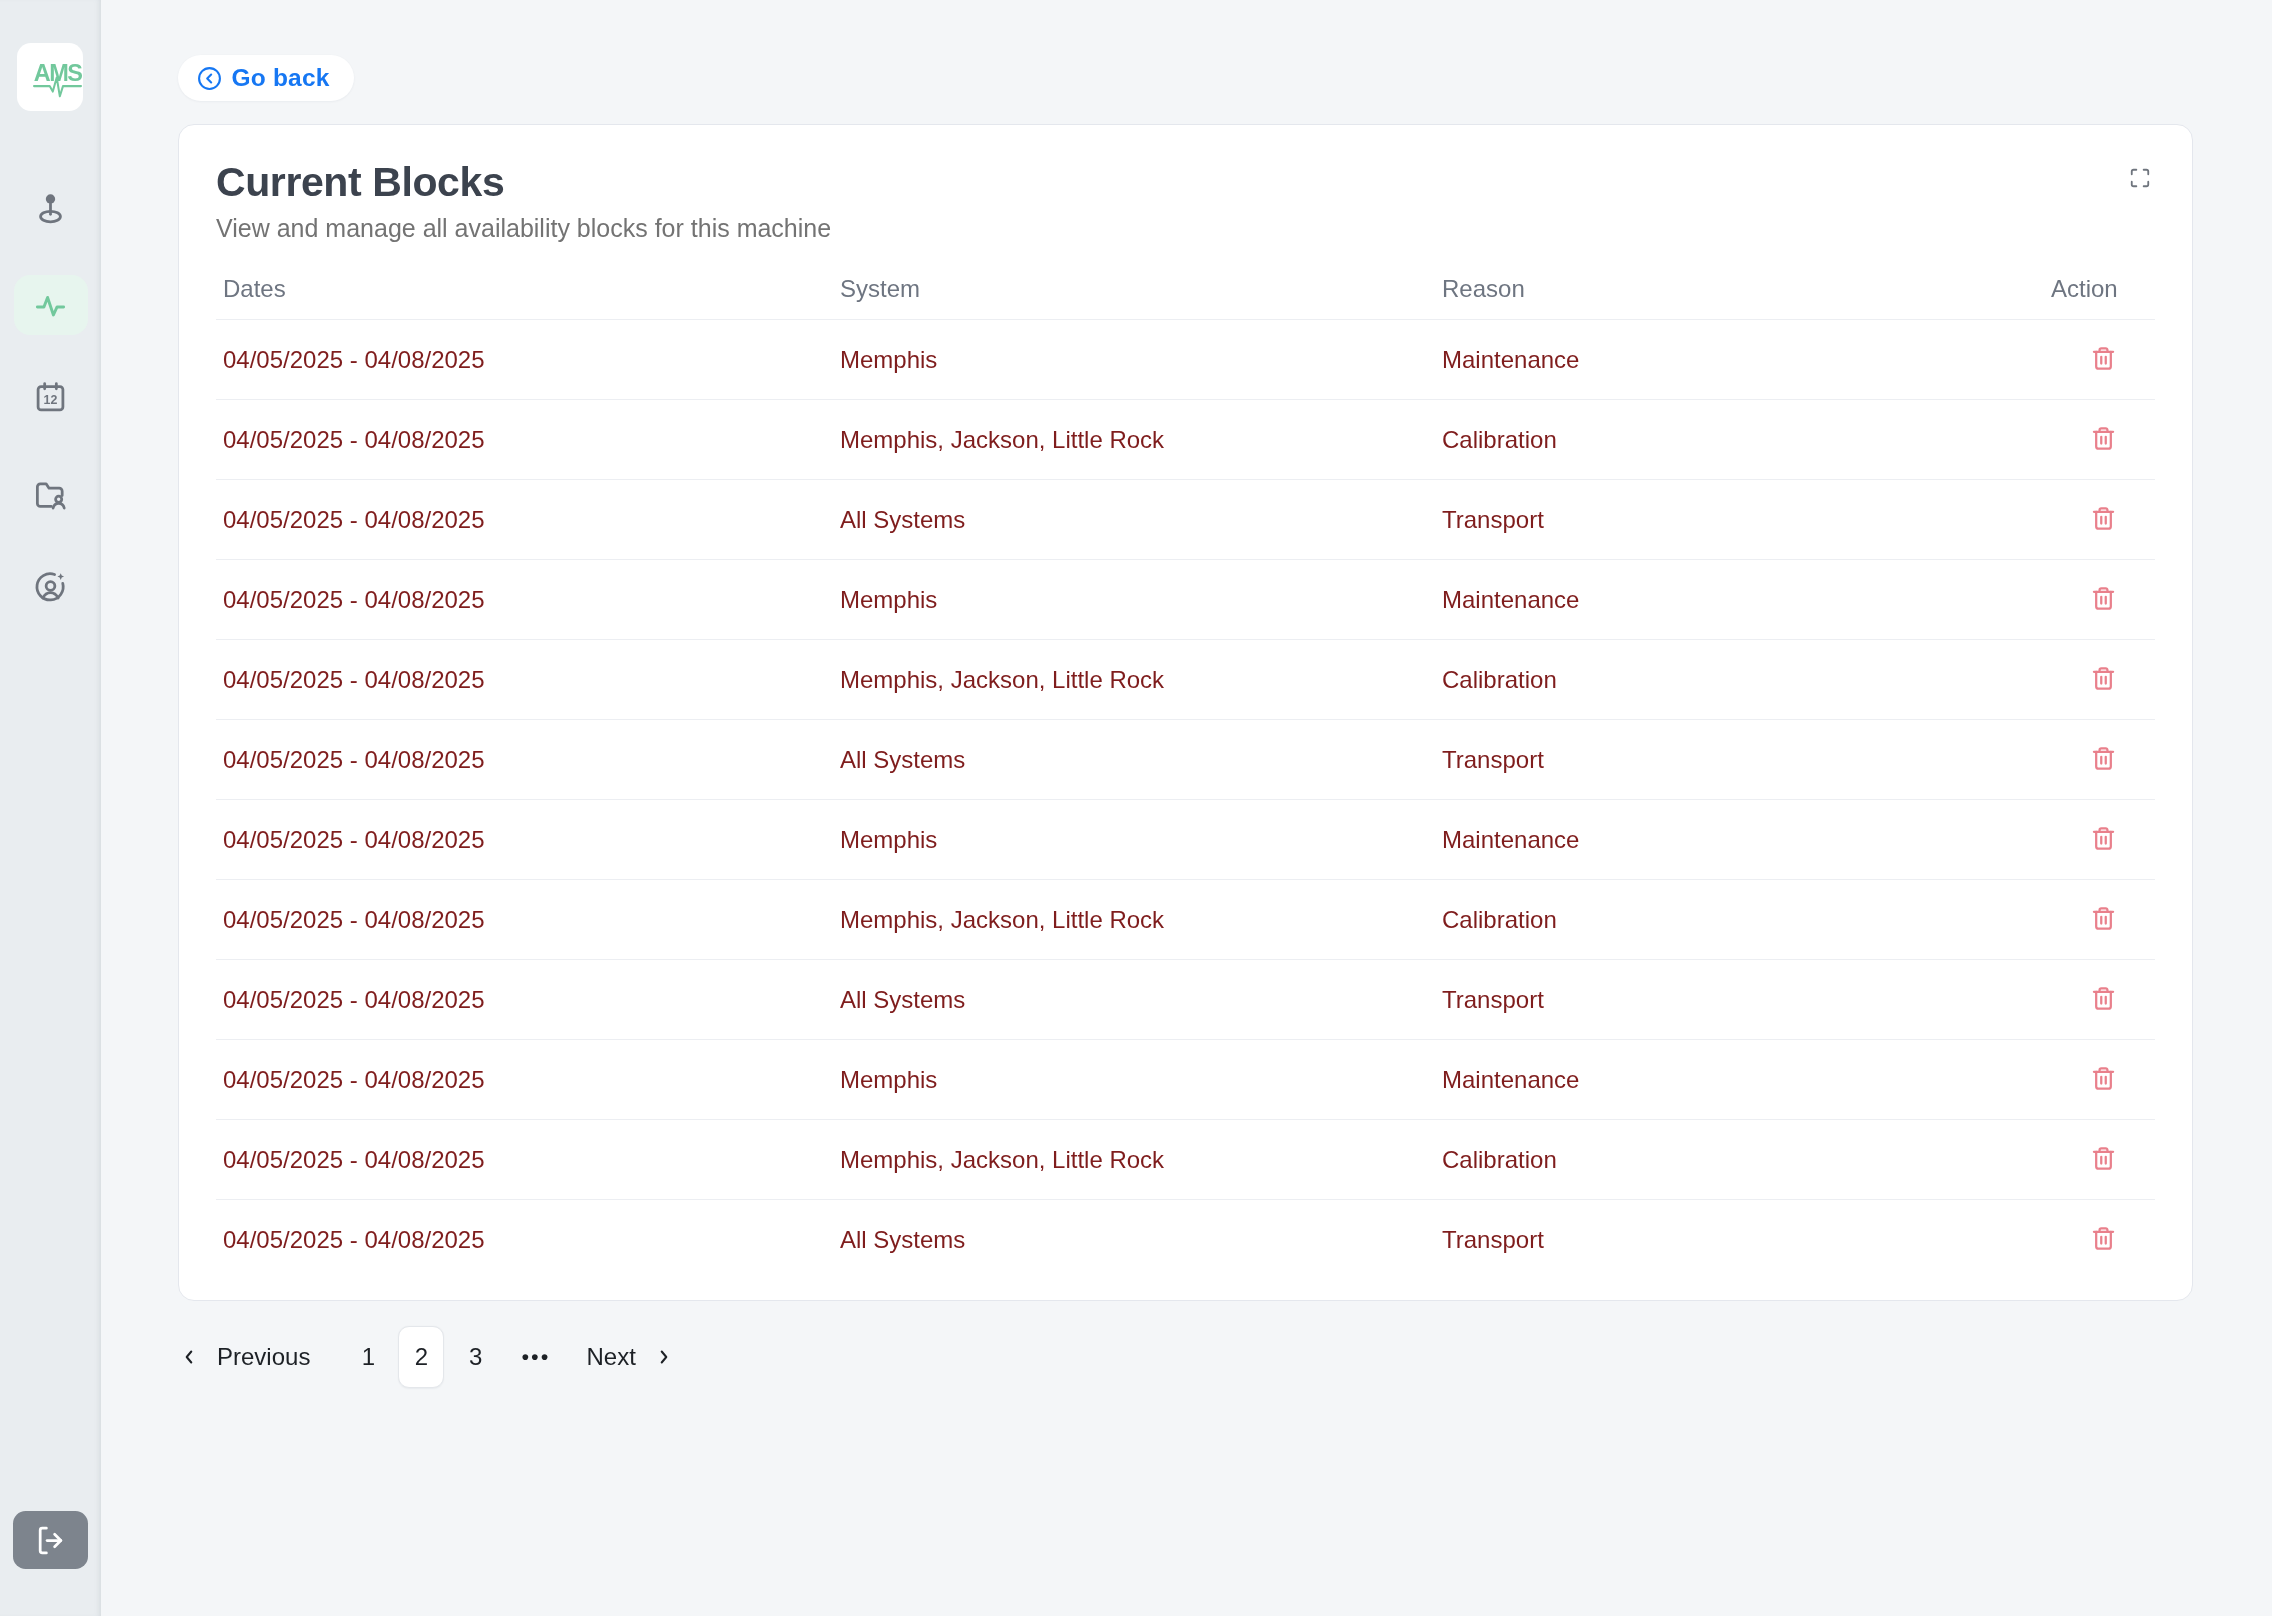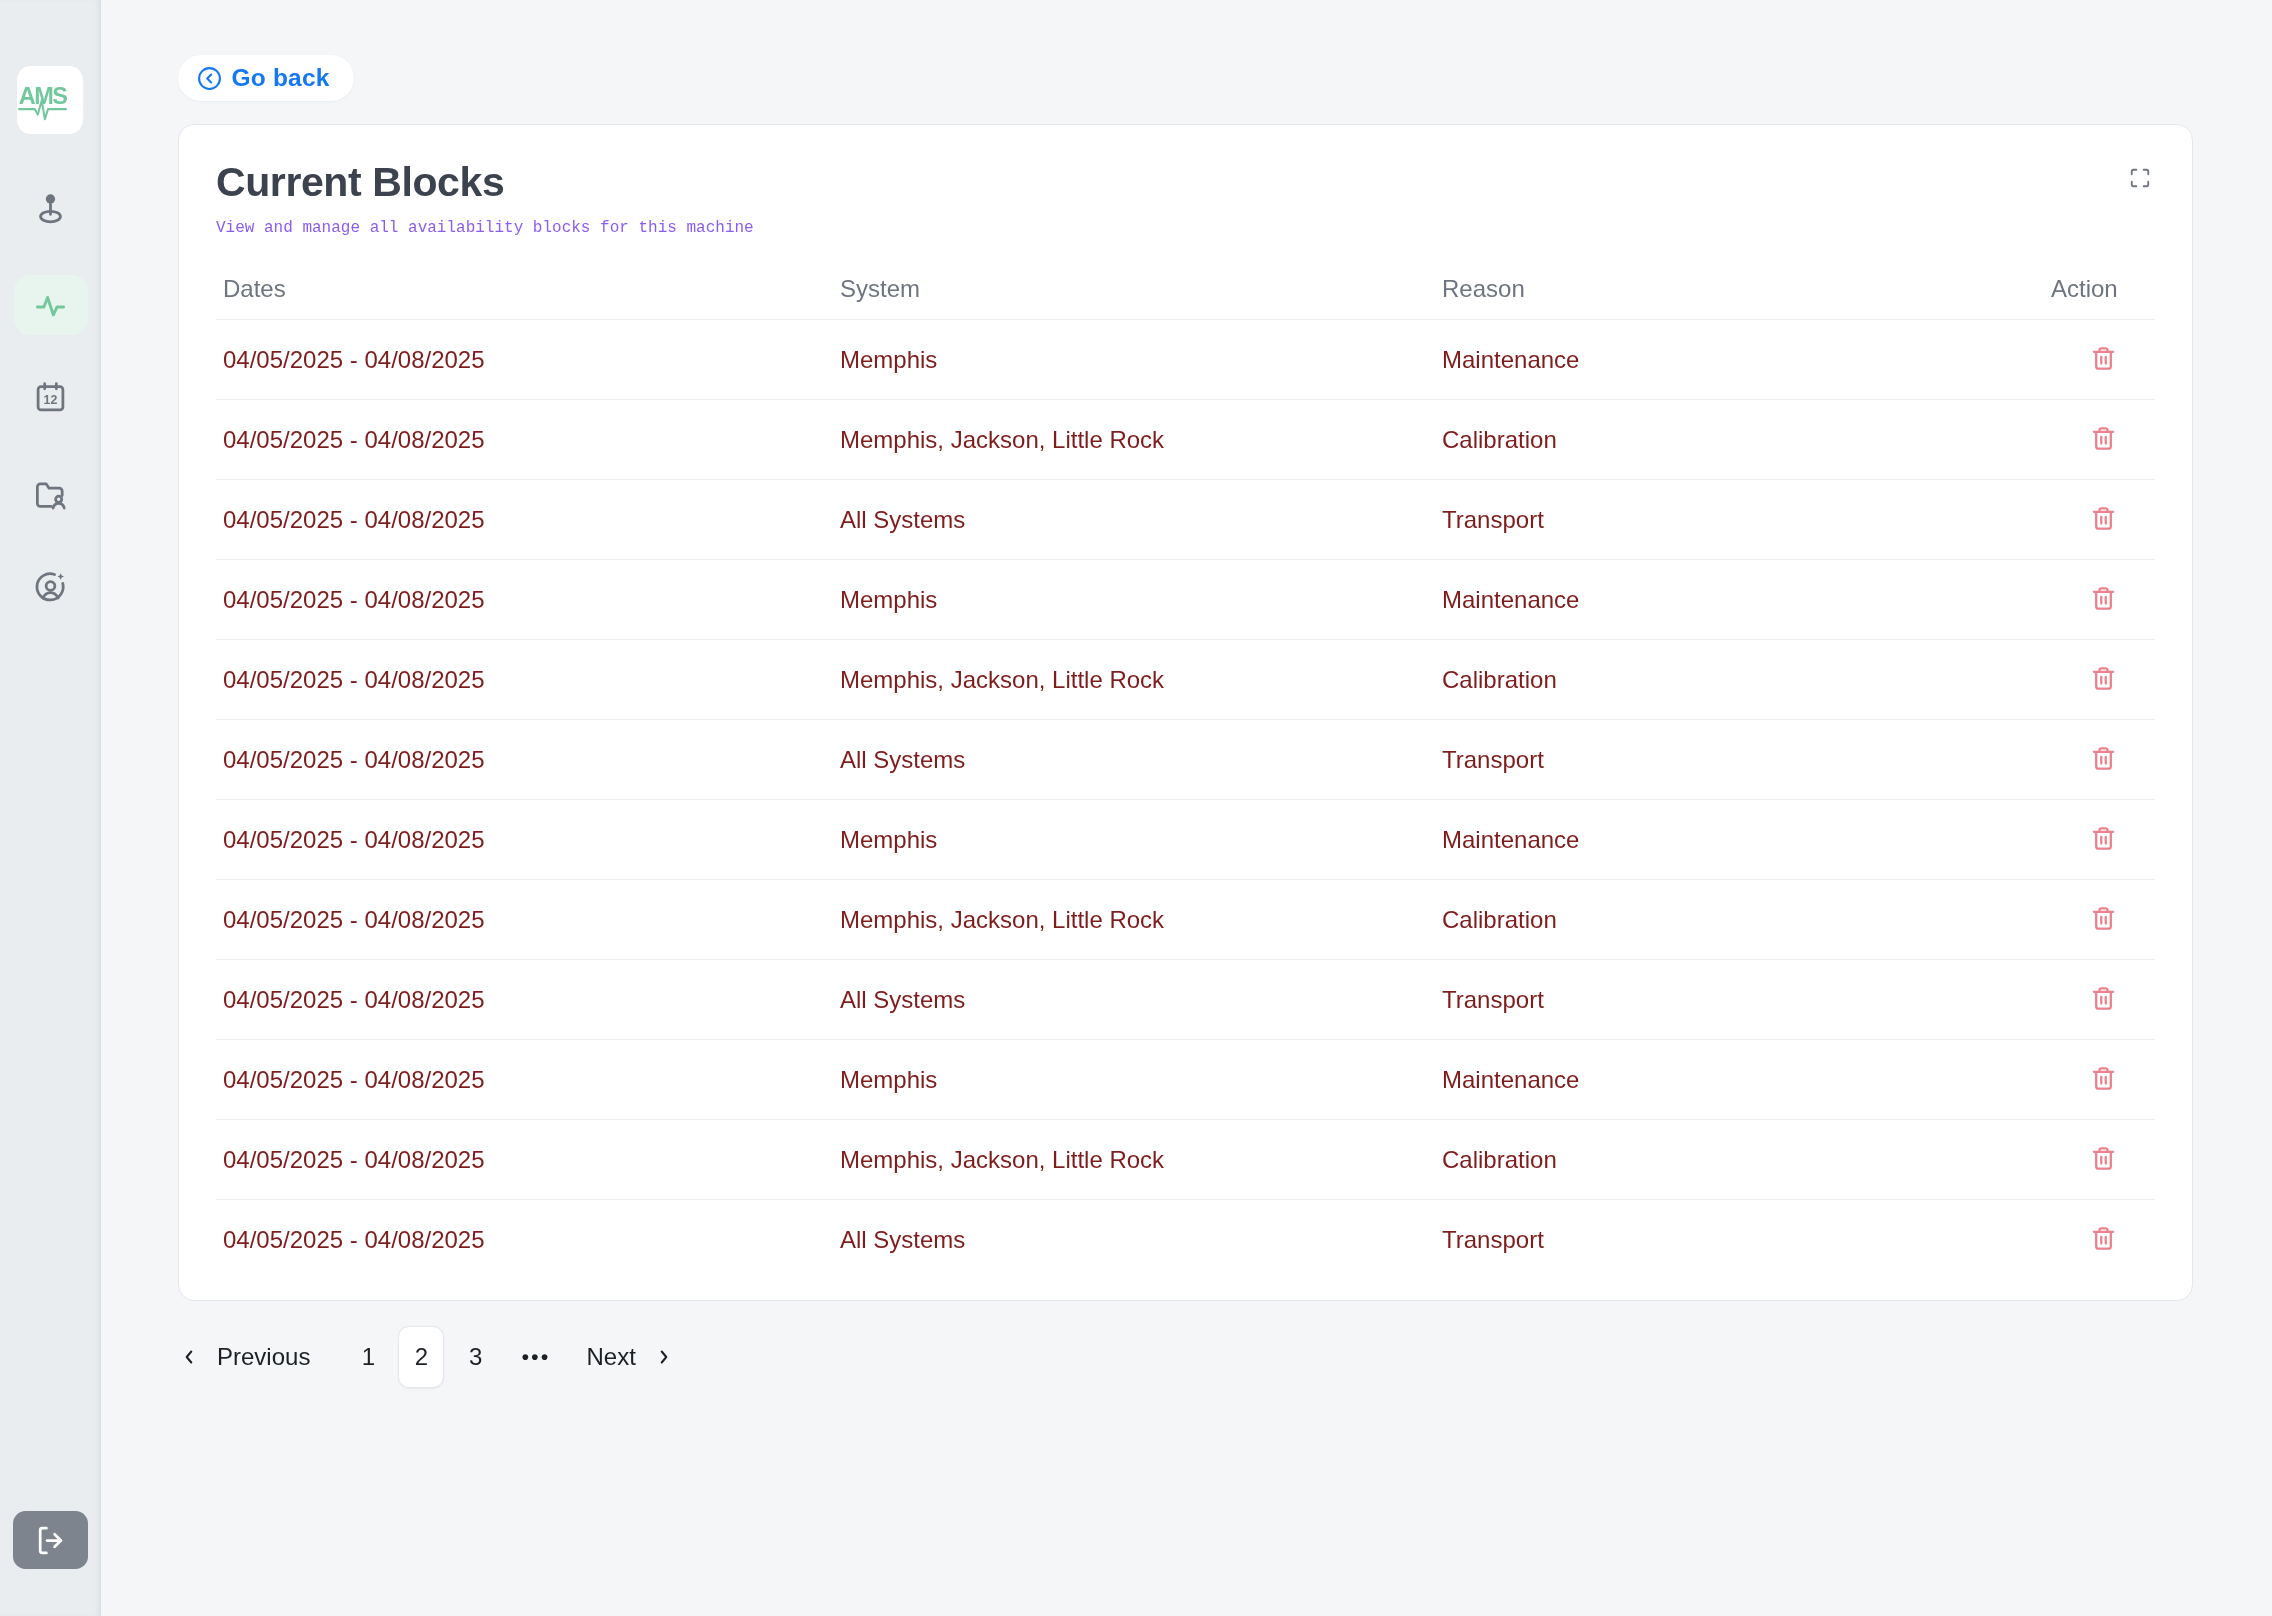--- a/index.html
+++ b/index.html
@@ -12,24 +12,24 @@
   }
 
   
   .sidebar {
     position: absolute; left: 0; top: 0;
     width: 101px; height: 1616px;
     background: #e9edf0;
     box-shadow: inset -4.7px 0 6.3px -4.7px rgba(120,130,140,.25);
   }
   .logo-box {
-    position: absolute; left: 17.4px; top: 66px;
+    position: absolute; left: 17.4px; top: 43px;
     width: 66px; height: 68px;
     background: #ffffff; border-radius: 14px;
-    display: flex; align-items: center; justify-content: flex-start;
+    display: flex; align-items: center; justify-content: flex-end;
   }
   .nav-item {
     position: absolute; left: 50%; transform: translate(-50%, -50%);
     width: 74px; height: 60px;
     display: flex; align-items: center; justify-content: center;
     border: none; background: transparent; border-radius: 16px;
     cursor: pointer;
   }
   .nav-item.active { background: #e7f5ee; }
   .nav-item svg { width: 35px; height: 35px; }
@@ -63,21 +63,21 @@
     background: #ffffff;
     border: 1.6px solid #e4e7ed; border-radius: 16px;
     padding: 32px 37px 0 37px;
   }
   .card-title {
     font-size: 41px; font-weight: 700; color: #3c434e;
     letter-spacing: -0.4px; line-height: 51px;
   }
   .card-subtitle {
     margin-top: 6.3px;
-    font-size: 16px; color: #8b5cf6; line-height: 28px; font-family: Liberation Mono, monospace;
+    font-size: 25px; color: #737373; line-height: 28px;
   }
   .expand-btn {
     position: absolute; right: 39px; top: 39px;
     width: 27px; height: 27px;
     background: transparent; border: none; cursor: pointer;
     display: flex; align-items: center; justify-content: center;
   }
   .expand-btn svg { width: 22px; height: 22px; }
 
   

